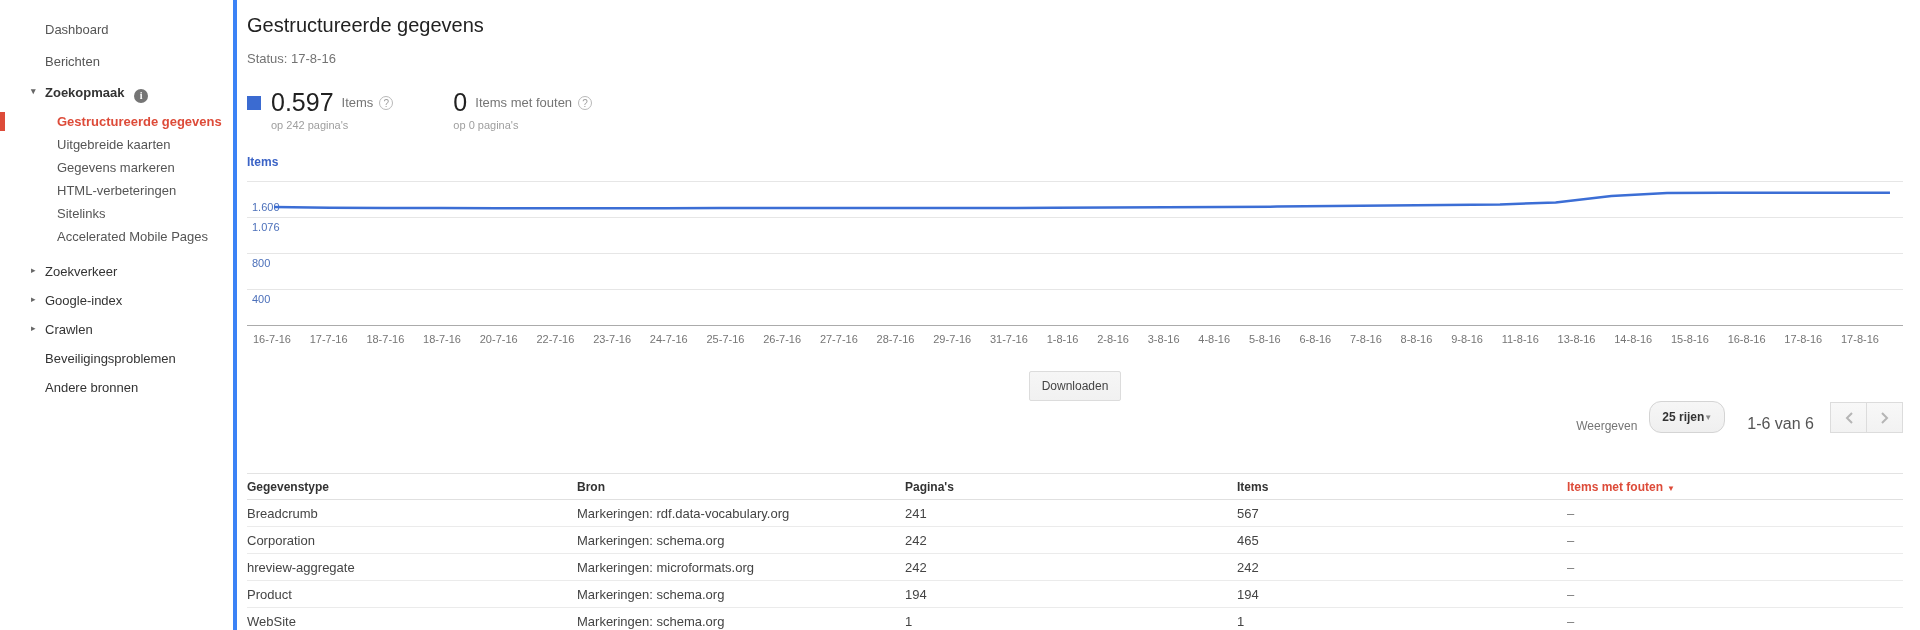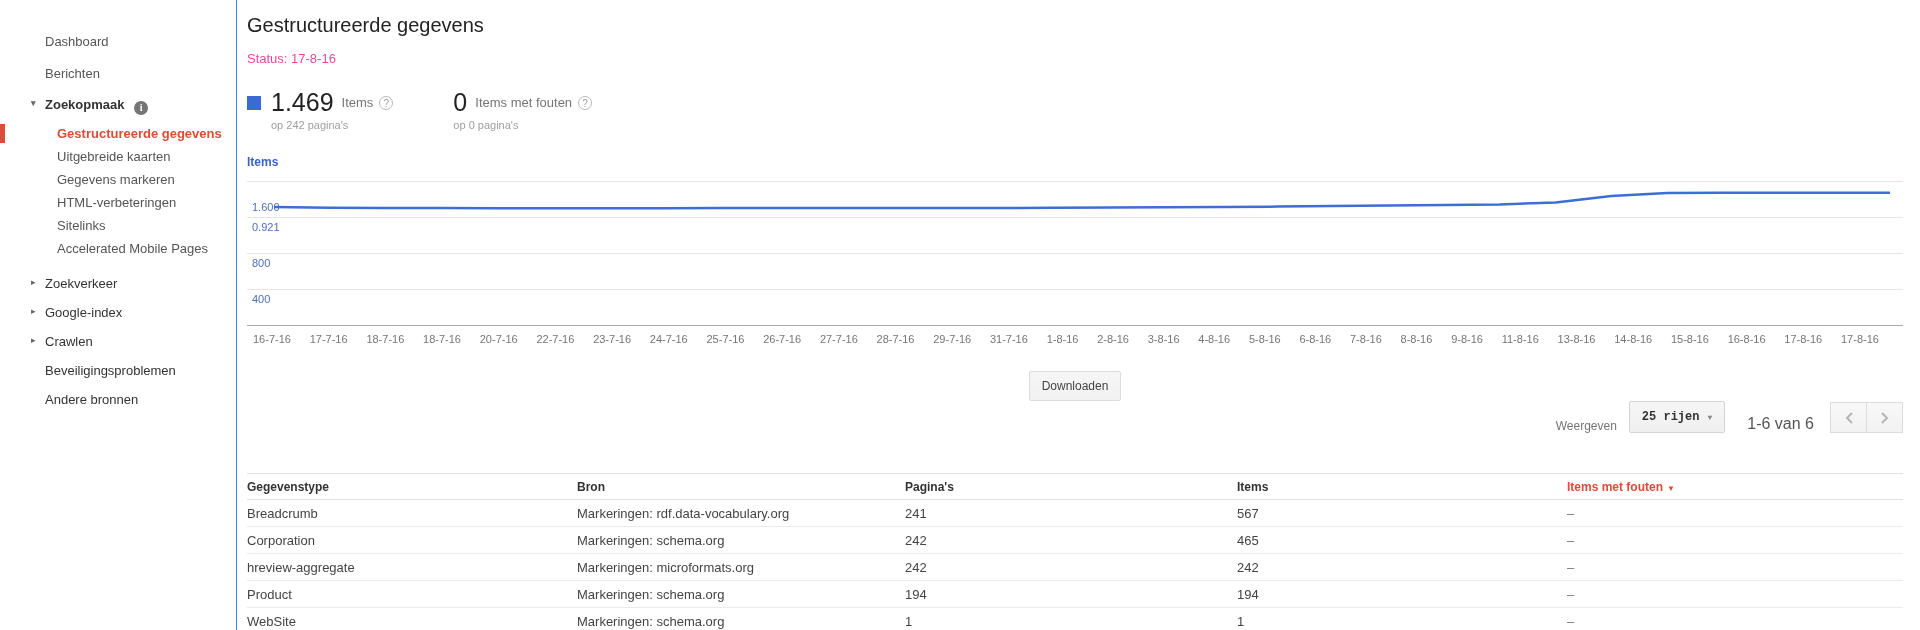--- a/index.html
+++ b/index.html
@@ -1,34 +1,34 @@
 <!DOCTYPE html>
 <html><head>
 <meta charset="utf-8">
 <style>
   * { margin:0; padding:0; box-sizing:border-box; }
   html,body { width:1920px; height:630px; background:#fff; font-family:"Liberation Sans", sans-serif; overflow:hidden; }
   .app { display:flex; width:1920px; height:630px; }
 
   
-  .sidebar { position:relative; width:237px; min-width:237px; height:630px; border-right:1px solid #3b82f6; padding-top:26px; font-size:13px; color:#555; }
+  .sidebar { position:relative; width:237px; min-width:237px; height:630px; border-right:4px solid #3b82f6; padding-top:14px; font-size:13px; color:#555; }
   .side-top { padding:8px 0 9px 45px; color:#555; cursor:pointer; }
   .side-parent { position:relative; padding:7px 0 7px 45px; color:#333; cursor:pointer; }
   .side-parent .tri { position:absolute; left:31px; top:8px; font-size:9px; color:#666; }
   .side-parent.bold { font-weight:bold; }
   .side-child { position:relative; padding:4px 0 4px 57px; line-height:15px; color:#555; cursor:pointer; }
   .side-child.selected { color:#dd4b39; font-weight:bold; }
   .selbar { position:absolute; left:0; top:2px; width:5px; height:19px; background:#dd4b39; }
   .info-icon { display:inline-block; width:14px; height:14px; margin-left:6px; border-radius:50%; background:#757575; color:#fff; font-size:10px; font-weight:bold; text-align:center; line-height:14px; vertical-align:-2px; font-family:"Liberation Serif", serif; }
   .grp { margin-top:9px; }
 
   
   .content { flex:1; padding:14px 17px 0 10px; }
   h1.page-title { font-size:20px; font-weight:400; color:#222; letter-spacing:0; }
-  .status-line { margin-top:14px; font-size:13px; color:#ec4899; }
+  .status-line { margin-top:14px; font-size:13px; color:#737373; }
 
   .stats { display:flex; margin-top:22px; }
   .stat { margin-right:60px; }
   .stat-main { display:flex; align-items:center; }
   .swatch { width:14px; height:14px; background:#3b6bd1; margin-right:10px; }
   .stat-value { font-size:25px; color:#212121; margin-right:8px; }
   .stat-label { font-size:13px; color:#757575; margin-right:6px; }
   .help-icon { display:inline-block; width:14px; height:14px; border:1px solid #b9b9b9; border-radius:50%; color:#9e9e9e; font-size:10px; text-align:center; line-height:13px; cursor:pointer; }
   .stat-sub { font-size:11px; color:#9e9e9e; margin-top:2px; padding-left:24px; }
   .stat.no-swatch .stat-sub { padding-left:0; }
@@ -42,21 +42,21 @@
   .ytick { position:absolute; left:5px; font-size:11px; color:#4c70ba; }
   #chart-svg { position:absolute; inset:0; width:100%; height:150px; }
   .xlabels { display:flex; justify-content:space-between; padding:6px 24px 0 6px; }
   .xlabels span { font-size:11px; color:#757575; white-space:nowrap; }
 
   
   .toolbar { display:flex; align-items:center; margin-top:26px;flex-direction:column; }
   .btn { display:inline-block; background:linear-gradient(#f6f6f6,#f1f1f1); border:1px solid #dcdcdc; border-radius:2px; color:#444; font-size:12px; padding:7px 12px; cursor:pointer; }
   .toolbar-right { margin-left:auto; display:flex; align-items:flex-end; }
   .weergeven { font-size:12px; color:#757575; margin-right:12px; }
-  .dropdown { display:inline-flex; align-items:center; gap:8px; background:linear-gradient(#f6f6f6,#efefef); border:1px solid #d4d4d4; border-radius:2px; color:#333; font-size:12px; font-weight:bold; padding:8px 12px; cursor:pointer;font-family:Liberation Mono, monospace; }
+  .dropdown { display:inline-flex; align-items:center; background:linear-gradient(#f6f6f6,#efefef); border:1px solid #d4d4d4; border-radius:12px; color:#333; font-size:12px; font-weight:bold; padding:8px 12px; cursor:pointer; }
   .chev-down { font-size:8px; color:#888; }
   .range-text { font-size:16px; color:#555; margin:0 16px 0 22px; }
   .pager { display:flex; }
   .pg-btn { width:37px; height:31px; background:linear-gradient(#f8f8f8,#f2f2f2); border:1px solid #dcdcdc; display:flex; align-items:center; justify-content:center; cursor:pointer; }
   .pg-btn + .pg-btn { margin-left:-1px; }
 
   
   .dtable { margin-top:40px; border-top:1px solid #e3e3e3; }
   .trow { display:grid; grid-template-columns:330px 328px 332px 330px 1fr; align-items:center; border-bottom:1px solid #ebebeb; height:27px; font-size:13px; color:#444; }
   .trow.head { height:26px; font-size:12px; font-weight:bold; color:#333; border-bottom:1px solid #e0e0e0; }
@@ -108,21 +108,21 @@
   </aside>
 
   <main class="content">
     <h1 class="page-title">Gestructureerde gegevens</h1>
     <div class="status-line">Status: 17-8-16</div>
 
     <div class="stats">
       <div class="stat">
         <div class="stat-main">
           <span class="swatch"></span>
-          <span class="stat-value">1.469</span>
+          <span class="stat-value">0.597</span>
           <span class="stat-label">Items</span>
           <span class="help-icon">?</span>
         </div>
         <div class="stat-sub">op 242 pagina's</div>
       </div>
       <div class="stat no-swatch">
         <div class="stat-main">
           <span class="stat-value">0</span>
           <span class="stat-label">Items met fouten</span>
           <span class="help-icon">?</span>
@@ -133,21 +133,21 @@
 
     <div class="chart-wrap">
       <div class="chart-title">Items</div>
       <div class="plot">
         <div class="gridline" style="top:4px"></div>
         <div class="gridline" style="top:40px"></div>
         <div class="gridline" style="top:76px"></div>
         <div class="gridline" style="top:112px"></div>
         <div class="axisline" style="top:148px"></div>
         <div class="ytick" style="top:24px">1.600</div>
-        <div class="ytick" style="top:44px">0.921</div>
+        <div class="ytick" style="top:44px">1.076</div>
         <div class="ytick" style="top:80px">800</div>
         <div class="ytick" style="top:116px">400</div>
         <svg id="chart-svg" viewBox="0 0 1653 150" preserveAspectRatio="none">
             <polyline points="27.0,30.1 82.6,30.7 138.2,31.0 193.9,31.0 249.5,31.2 305.1,31.2 360.7,31.2 416.3,31.2 472.0,31.1 527.6,31.0 583.2,31.0 638.8,31.0 694.4,31.0 750.1,31.0 805.7,30.8 861.3,30.6 916.9,30.3 972.6,29.9 1028.2,29.6 1083.8,29.0 1139.4,28.5 1195.0,27.9 1250.7,27.4 1306.3,25.6 1361.9,19.1 1417.5,16.1 1473.1,15.8 1528.8,15.8 1584.4,15.8 1640.0,15.8" fill="none" stroke="#3c6ed5" stroke-width="2.5"></polyline>
           </svg>
       </div>
       <div class="xlabels" id="xlabels">
           <span>16-7-16</span>
           <span>17-7-16</span>
           <span>18-7-16</span>

